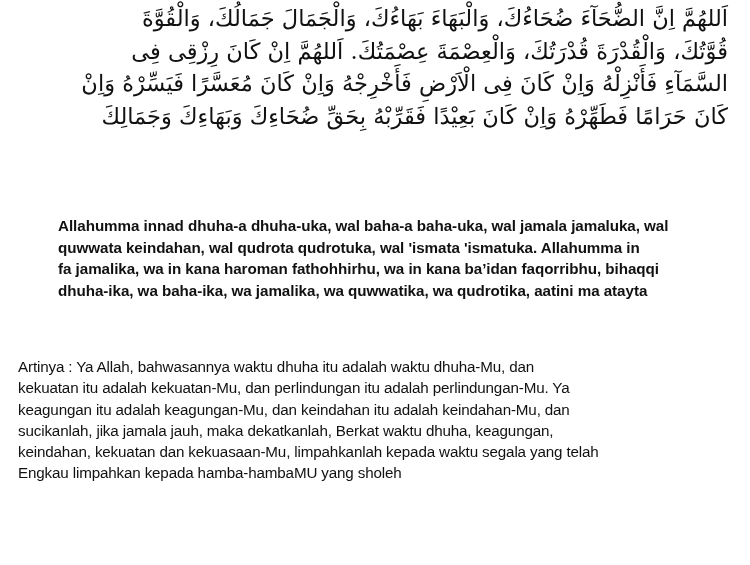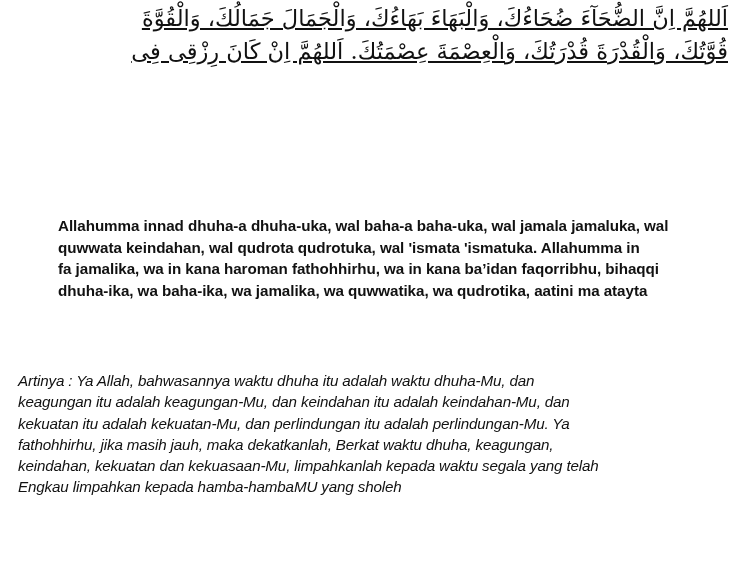--- a/index.html
+++ b/index.html
@@ -2,47 +2,48 @@
 <html><head>
 <meta charset="utf-8">
 <style>
   html, body { margin: 0; padding: 0; background: #ffffff; }
   body { width: 750px; height: 565px; overflow: hidden; position: relative; color: #000; }
   .arabic {
     position: absolute; left: 20px; top: 2px; width: 708px;
     direction: rtl; text-align: right;
     font-family: "DejaVu Serif", serif; font-size: 22.5px; line-height: 32.5px;
     color: #111;
-    text-decoration: underline;
   }
   .arabic span { display: block; white-space: nowrap; }
   .latin {
     position: absolute; left: 18px; width: 720px;
     font-family: "Liberation Sans", sans-serif; font-size: 15.2px;
     color: #111;
   }
   .latin span { display: block; white-space: nowrap; }
   .translit { top: 215px; font-weight: bold; line-height: 21.6px; letter-spacing: -0.05px; margin-left: 40px; }
-  .translation { top: 370px; font-weight: normal; line-height: 21.3px; letter-spacing: -0.15px; font-style: italic; }
+  .translation { top: 356px; font-weight: normal; line-height: 21.3px; letter-spacing: -0.15px; }
 </style>
 </head>
 <body>
 
 <div class="arabic">
   <span>اَللهُمَّ اِنَّ الضُّحَآءَ ضُحَاءُكَ، وَالْبَهَاءَ بَهَاءُكَ، وَالْجَمَالَ جَمَالُكَ، وَالْقُوَّةَ</span>
   <span>قُوَّتُكَ، وَالْقُدْرَةَ قُدْرَتُكَ، وَالْعِصْمَةَ عِصْمَتُكَ. اَللهُمَّ اِنْ كَانَ رِزْقِى فِى</span>
+  <span>السَّمَآءِ فَأَنْزِلْهُ وَاِنْ كَانَ فِى الْاَرْضِ فَأَخْرِجْهُ وَاِنْ كَانَ مُعَسَّرًا فَيَسِّرْهُ وَاِنْ</span>
+  <span>كَانَ حَرَامًا فَطَهِّرْهُ وَاِنْ كَانَ بَعِيْدًا فَقَرِّبْهُ بِحَقِّ ضُحَاءِكَ وَبَهَاءِكَ وَجَمَالِكَ</span>
 </div>
 
 <div class="latin translit">
   <span>Allahumma innad dhuha-a dhuha-uka, wal baha-a baha-uka, wal jamala jamaluka, wal</span>
   <span>quwwata keindahan, wal qudrota qudrotuka, wal 'ismata 'ismatuka. Allahumma in</span>
   <span>fa jamalika, wa in kana haroman fathohhirhu, wa in kana ba’idan  faqorribhu, bihaqqi</span>
   <span>dhuha-ika, wa baha-ika, wa jamalika, wa quwwatika, wa qudrotika, aatini ma atayta</span>
 </div>
 
 <div class="latin translation">
   <span>Artinya : Ya Allah, bahwasannya waktu dhuha itu adalah waktu dhuha-Mu, dan</span>
+  <span>kekuatan itu adalah kekuatan-Mu, dan perlindungan itu adalah perlindungan-Mu. Ya</span>
   <span>keagungan itu adalah keagungan-Mu, dan keindahan itu adalah keindahan-Mu, dan</span>
-  <span>kekuatan itu adalah kekuatan-Mu, dan perlindungan itu adalah perlindungan-Mu. Ya</span>
-  <span>fathohhirhu, jika masih jauh, maka dekatkanlah, Berkat waktu dhuha, keagungan,</span>
+  <span>sucikanlah, jika jamala jauh, maka dekatkanlah, Berkat waktu dhuha, keagungan,</span>
   <span>keindahan, kekuatan dan kekuasaan-Mu, limpahkanlah kepada waktu segala yang telah</span>
   <span>Engkau limpahkan kepada hamba-hambaMU yang sholeh</span>
 </div>
 
 </body></html>

